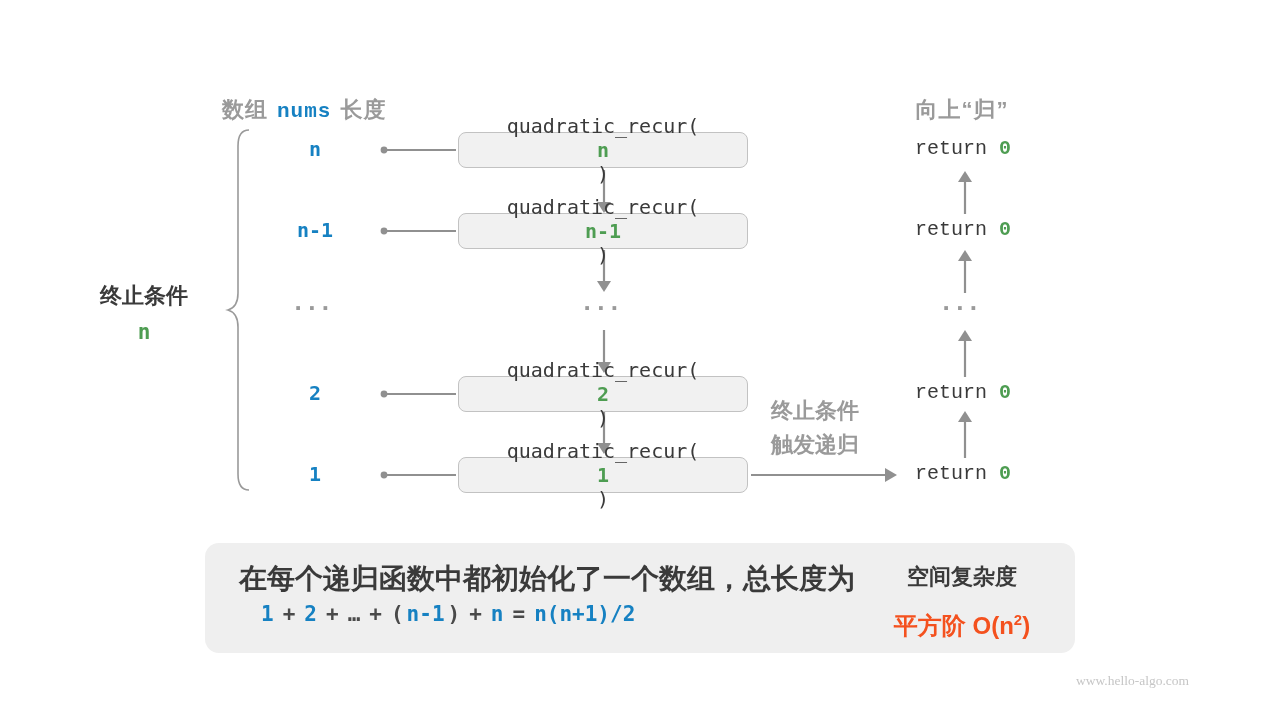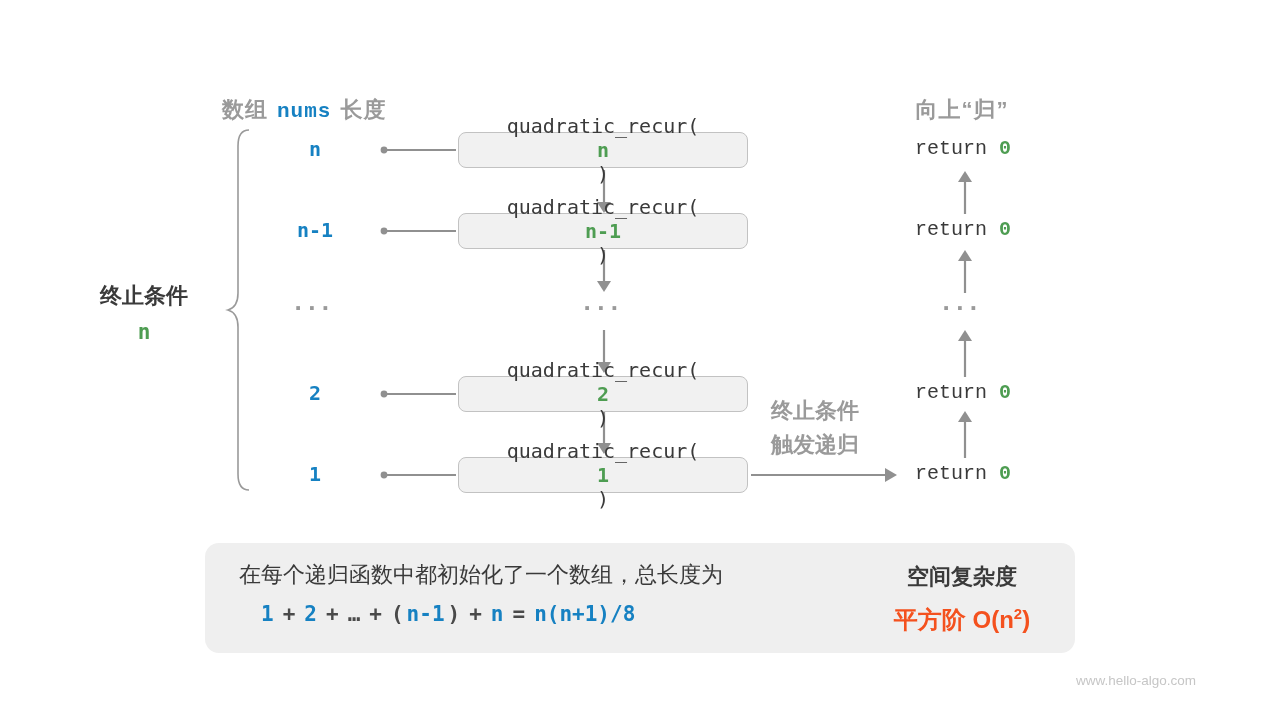--- a/index.html
+++ b/index.html
@@ -61,52 +61,52 @@
     position:absolute;left:742px;top:394px;width:146px;text-align:center;
     font-size:22px;font-weight:bold;color:var(--gray-label);line-height:34px;white-space:nowrap;
   }
 
   
   .summary{
     position:absolute;left:205px;top:543px;width:870px;height:110px;
     background:var(--summary-fill);border-radius:14px;
   }
   .summary-desc{
-    position:absolute;left:34px;top:17px;font-size:22px;font-weight:400;
+    position:absolute;left:34px;top:17px;font-size:28px;font-weight:700;
     color:var(--dark);white-space:nowrap;
   }
   .summary-formula{
     position:absolute;left:56px;top:59px;display:flex;align-items:baseline;gap:9px;
     font-family:"DejaVu Sans Mono",monospace;font-weight:bold;font-size:21px;white-space:nowrap;
   }
   .tok-blue{color:var(--blue);}
   .tok-dark{color:#4a4a4a;}
   .tok-lparen{margin-right:-6px;}
   .tok-rparen{margin-left:-6px;}
   .result-title{
     position:absolute;left:652px;top:19px;width:210px;text-align:center;
     font-size:22px;font-weight:bold;color:var(--dark);white-space:nowrap;
   }
   .result-value{
-    position:absolute;left:652px;top:61px;width:210px;text-align:center;
+    position:absolute;left:652px;top:67px;width:210px;text-align:center;
     font-size:24px;font-weight:bold;color:var(--orange);white-space:nowrap;
   }
   .result-value sup{font-size:0.62em;}
 
   
   .overlay{position:absolute;left:0;top:0;pointer-events:none;}
   .stroke{stroke:var(--arrow);stroke-width:2.2;fill:none;}
   .head{fill:var(--arrow);}
   .dot{fill:var(--arrow);}
   .brace{stroke:var(--gray-label);stroke-width:1.6;fill:none;}
   .block-arrow{fill:var(--block-arrow);}
 
   .watermark{
     position:absolute;left:1076px;top:673px;
-    font-family:Liberation Sans, sans-serif;font-size:13.5px;color:var(--watermark);white-space:nowrap;
+    font-family:Liberation Serif, serif;font-size:13.5px;color:var(--watermark);white-space:nowrap;
   }
 </style>
 </head>
 <body>
 
 <div class="canvas">
 
   <svg class="overlay" width="1280" height="720" viewBox="0 0 1280 720">
 
     <path class="brace" d="M 249 130 C 241 130 238 136 238 146 L 238 293 C 238 303 235 308 228 310
@@ -222,21 +222,21 @@
       <span class="tok-blue">2</span>
       <span class="tok-dark">+</span>
       <span class="tok-dark">…</span>
       <span class="tok-dark">+</span>
       <span class="tok-dark tok-lparen">(</span>
       <span class="tok-blue">n-1</span>
       <span class="tok-dark tok-rparen">)</span>
       <span class="tok-dark">+</span>
       <span class="tok-blue">n</span>
       <span class="tok-dark">=</span>
-      <span class="tok-blue">n(n+1)/8</span>
+      <span class="tok-blue">n(n+1)/2</span>
     </div>
     <div class="result-title">空间复杂度</div>
     <div class="result-value"><span>平方阶 O(n</span><sup>2</sup><span>)</span></div>
   </div>
 
   <div class="watermark">www.hello-algo.com</div>
 
 </div>
 
 </body></html>

